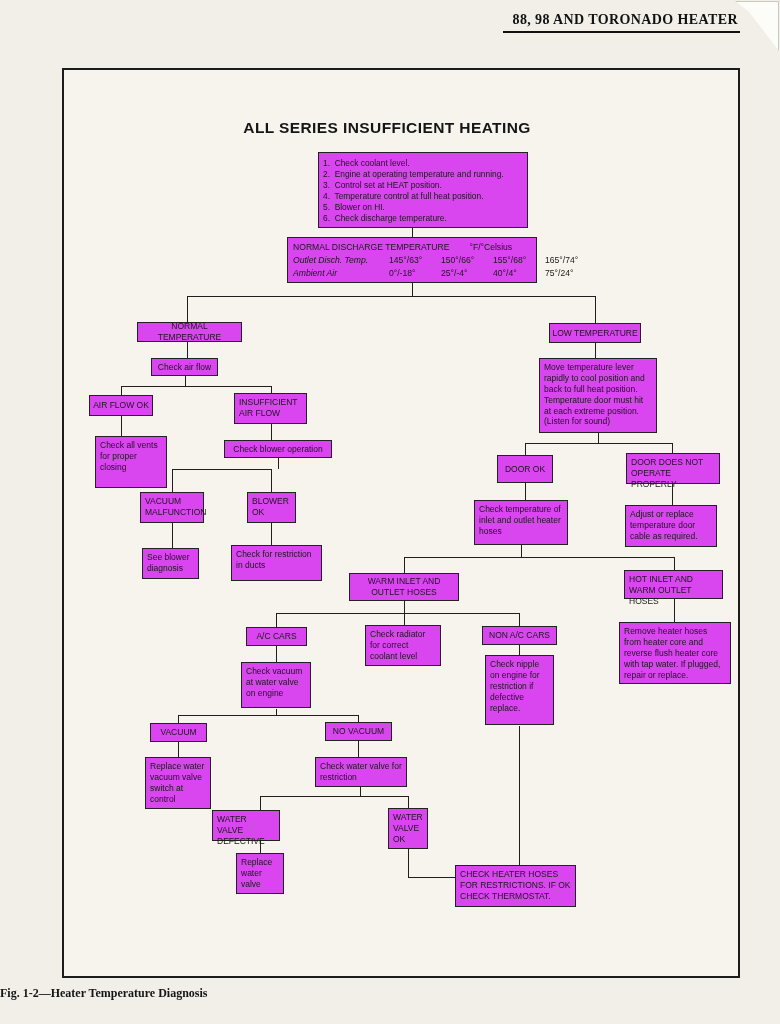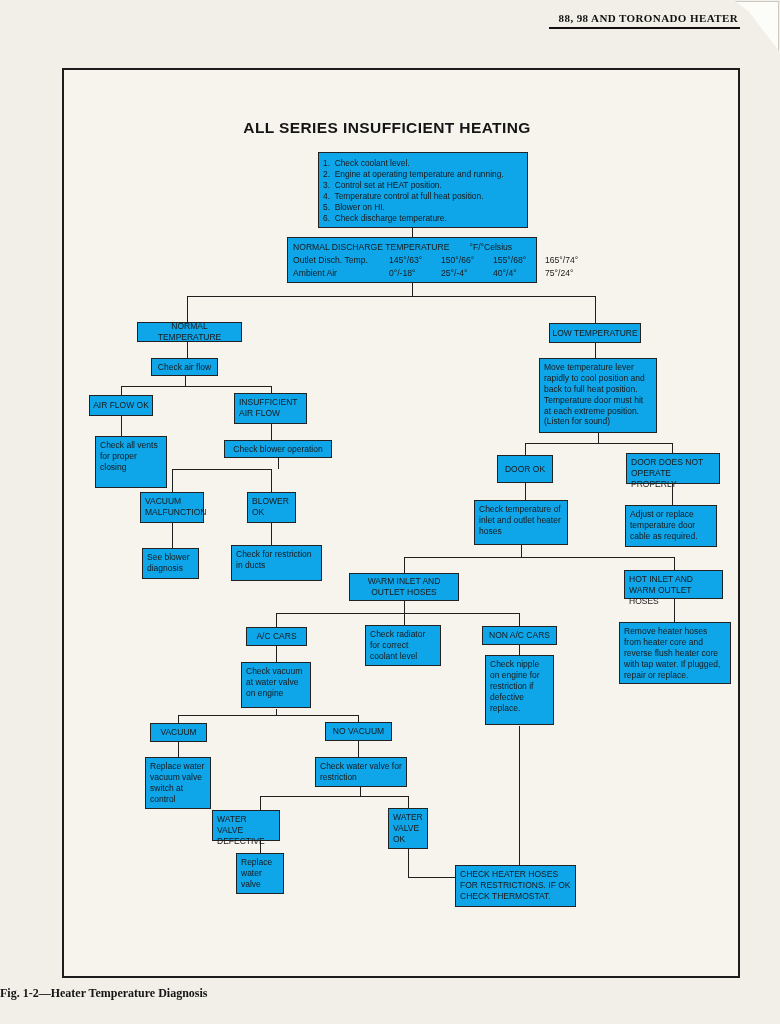--- a/index.html
+++ b/index.html
@@ -2,36 +2,36 @@
 <html><head>
 <meta charset="utf-8">
 <style>
   * { margin:0; padding:0; box-sizing:border-box; }
   html,body { background:#e9e7e0; }
   body { font-family:"Liberation Sans", sans-serif; }
   .page { position:relative; width:780px; height:1024px; background:#f1efe8; overflow:hidden; }
   .frame { position:absolute; left:62px; top:68px; width:678px; height:910px;
            border:2px solid #1c1c1c; background:#f6f4ed; }
   .header { position:absolute; top:12px; right:40px;
-            font-family:"Liberation Serif", serif; font-weight:bold; font-size:11px;
+            font-family:"Liberation Serif", serif; font-weight:bold; font-size:14px;
             letter-spacing:.4px; color:#111; border-bottom:2px solid #111; padding:0 2px 3px 10px; }
   .corner { position:absolute; right:1px; top:1px; width:46px; height:52px; background:#fcfcf8;
             clip-path:polygon(4% 0, 100% 0, 100% 96%, 34% 20%);
             box-shadow:inset 0 0 0 1px #ccc9c1; }
   .title { position:absolute; left:48px; top:119px; width:678px; text-align:center;
            font-weight:bold; font-size:15.5px; letter-spacing:.4px; color:#151515; }
   .caption { position:absolute; left:0; top:986px; width:780px; text-align:left;
              font-family:"Liberation Serif", serif; font-weight:bold; font-size:12px; color:#151515; }
-  .node { position:absolute; border:1px solid #222; background:#0ea5e9; color:#191919;
+  .node { position:absolute; border:1px solid #222; background:#d946ef; color:#191919;
           font-size:8.5px; line-height:1.28; padding:3px 4px; }
   .cc { display:flex; align-items:center; justify-content:center; text-align:center; padding:1px 2px; }
   .connectors { position:absolute; left:0; top:0; }
   .checklist-line { white-space:pre; font-size:8.4px; line-height:11px; }
   .trow { display:flex; font-size:8.6px; line-height:13px; }
-  .tlabel { flex:0 0 88px; }
+  .tlabel { flex:0 0 88px;font-style:italic; }
   .tval { flex:0 0 44px;margin-left:8px; }
 </style>
 </head>
 <body>
 
 <div class="page">
 
   <div class="corner"></div>
   <div class="header">88, 98 AND TORONADO HEATER</div>
   <div class="frame"></div>

